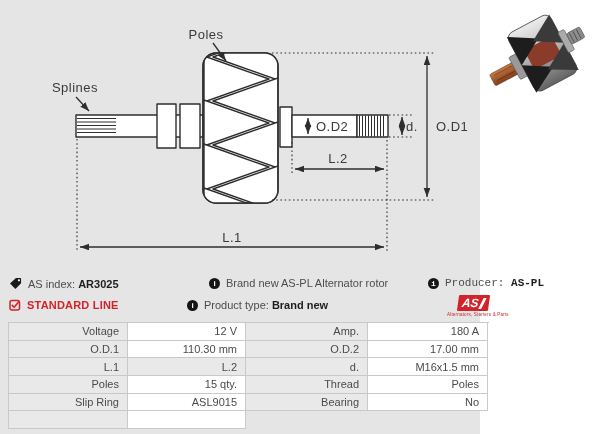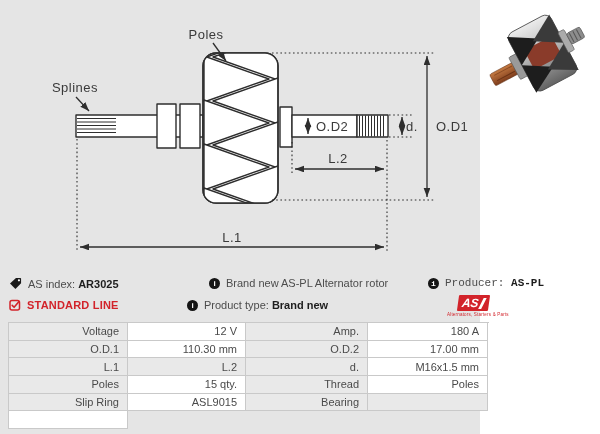--- a/index.html
+++ b/index.html
@@ -239,17 +239,18 @@
     <div class="cell val">M16x1.5 mm</div>
     <div class="cell lbl">Poles</div>
     <div class="cell val">15 qty.</div>
 
     <div class="cell lbl">Thread</div>
     <div class="cell val">Poles</div>
     <div class="cell lbl">Slip Ring</div>
     <div class="cell val">ASL9015</div>
 
     <div class="cell lbl">Bearing</div>
+    <div class="cell val">No</div>
     <div class="cell lbl"></div>
     <div class="cell val"></div>
   </div>
 
 </div>
 
 </body></html>

